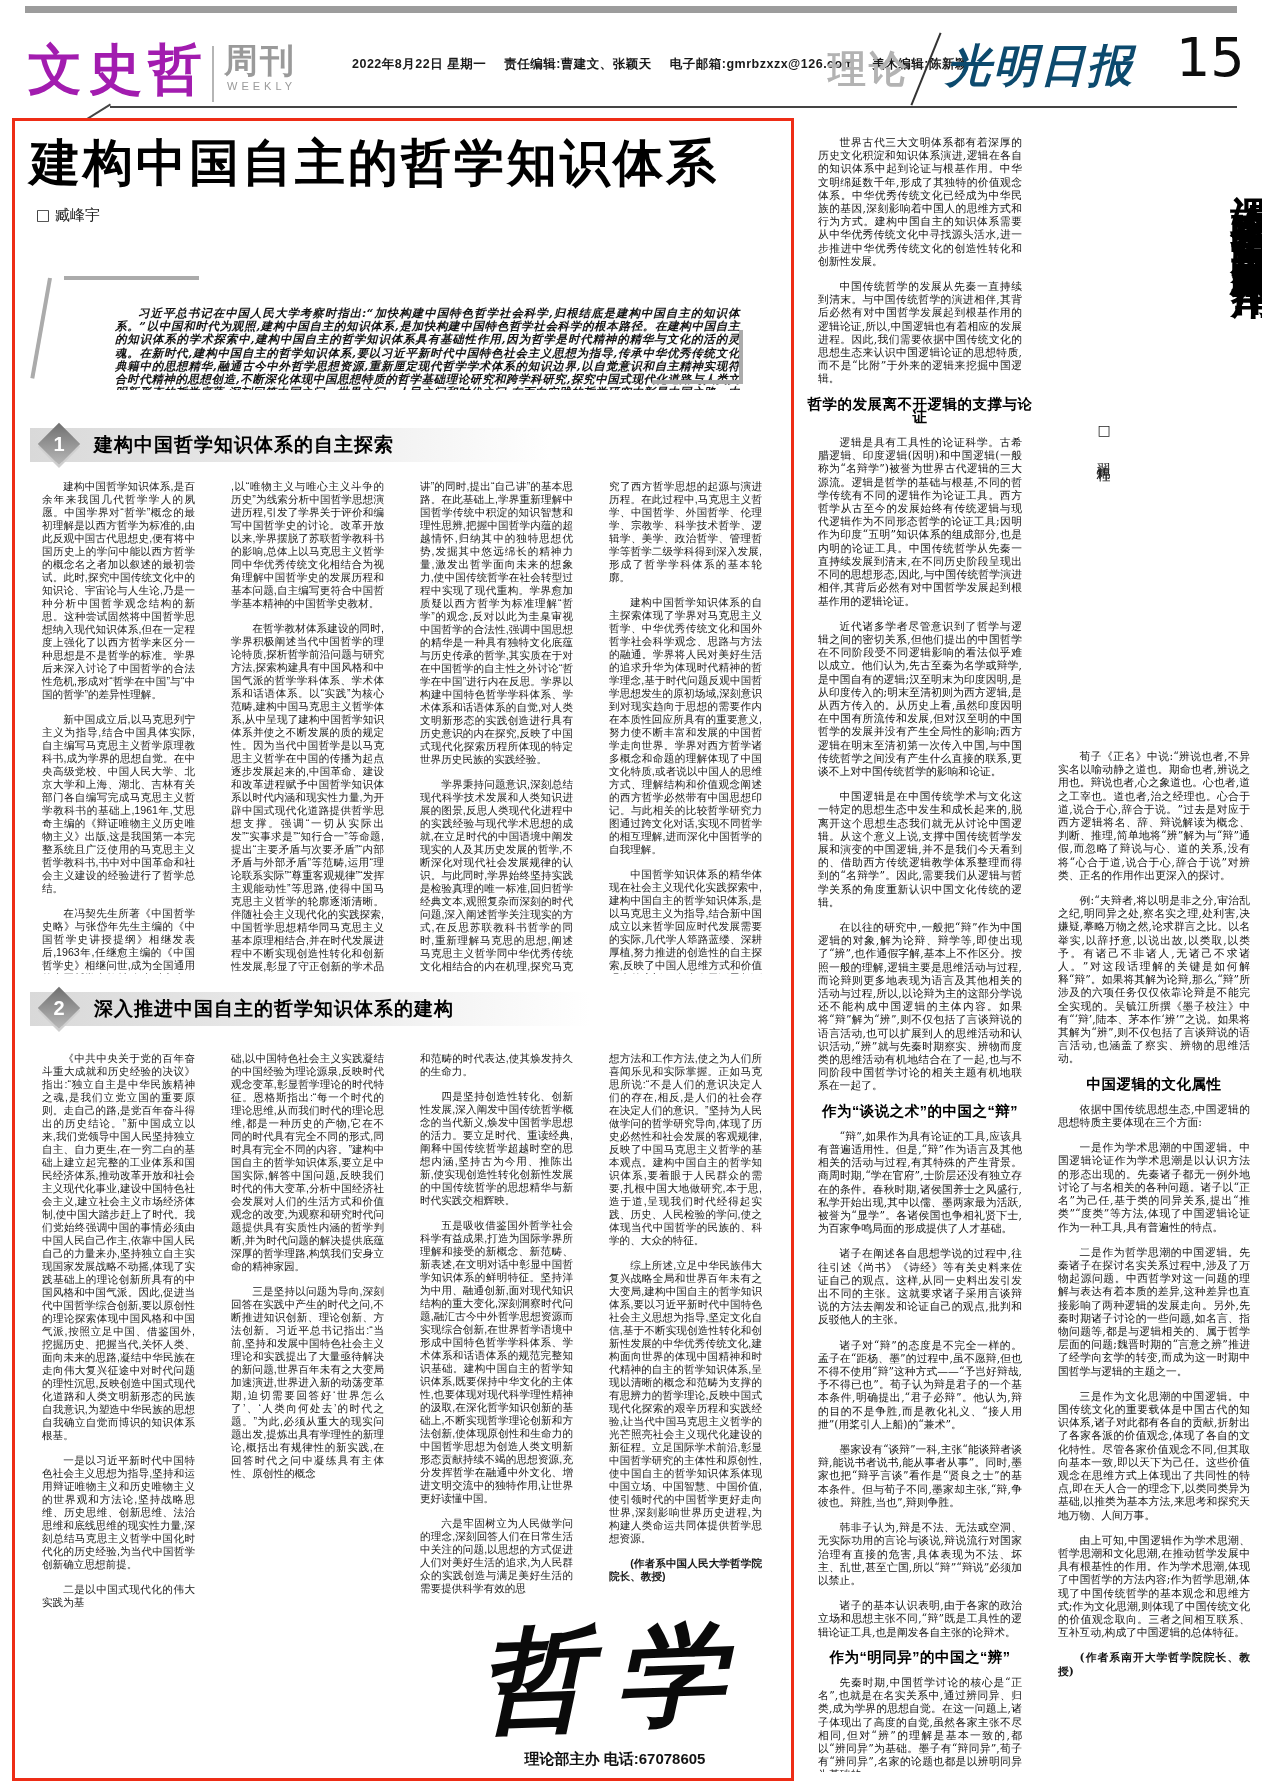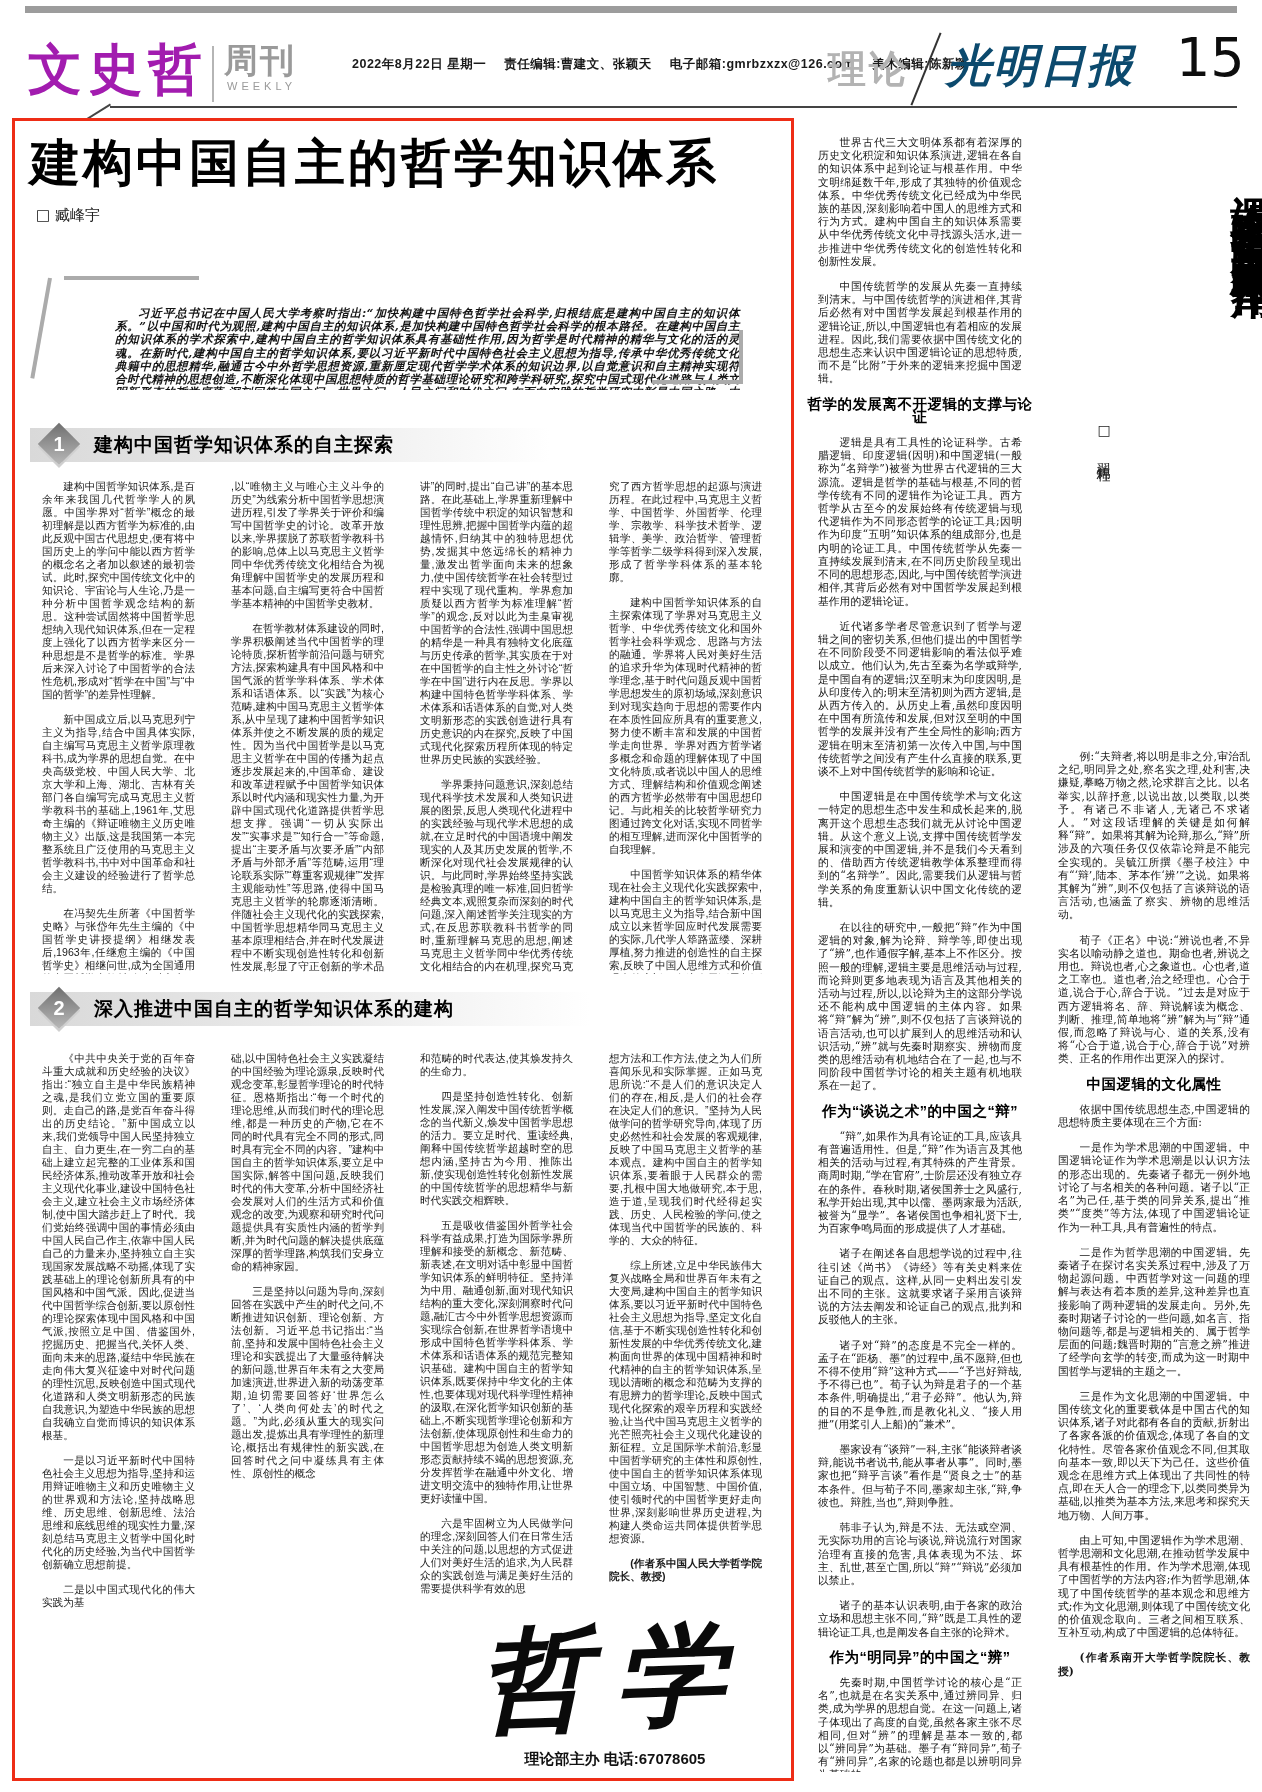--- a/index.html
+++ b/index.html
@@ -184,22 +184,22 @@
       <p class="para">韩非子认为,辩是不法、无法或空洞、无实际功用的言论与谈说,辩说流行对国家治理有直接的危害,具体表现为不法、坏主、乱世,甚至亡国,所以“辩”“辩说”必须加以禁止。</p>
       <p class="para">诸子的基本认识表明,由于各家的政治立场和思想主张不同,“辩”既是工具性的逻辑论证工具,也是阐发各自主张的论辩术。</p>
       <h4 class="sub-h">作为“明同异”的中国之“辨”</h4>
       <p class="para">先秦时期,中国哲学讨论的核心是“正名”,也就是在名实关系中,通过辨同异、归类,成为学界的思想自觉。在这一问题上,诸子体现出了高度的自觉,虽然各家主张不尽相同,但对“辨”的理解是基本一致的,都以“辨同异”为基础。墨子有“辩同异”,荀子有“辨同异”,名家的论题也都是以辨明同异为基础的。</p>
       <p class="para">如果我们以“辨”为基点重新理解中国的逻辑,《墨子·小取》中的这段话就是一个典型的</p>
     </div>
   <div class="abs logic-col col-b">
     <div class="v-title">逻辑在中国哲学发展中的根基作用</div>
     <div class="v-author">□ 翟锦程</div>
     <div class="colb-text">
+        <p class="para">荀子《正名》中说:“辨说也者,不异实名以喻动静之道也。期命也者,辨说之用也。辩说也者,心之象道也。心也者,道之工宰也。道也者,治之经理也。心合于道,说合于心,辞合于说。”过去是对应于西方逻辑将名、辞、辩说解读为概念、判断、推理,简单地将“辨”解为与“辩”通假,而忽略了辩说与心、道的关系,没有将“心合于道,说合于心,辞合于说”对辨类、正名的作用作出更深入的探讨。</p>
         <p class="para">例:“夫辩者,将以明是非之分,审治乱之纪,明同异之处,察名实之理,处利害,决嫌疑,摹略万物之然,论求群言之比。以名举实,以辞抒意,以说出故,以类取,以类予。有诸己不非诸人,无诸己不求诸人。”对这段话理解的关键是如何解释“辩”。如果将其解为论辩,那么,“辩”所涉及的六项任务仅仅依靠论辩是不能完全实现的。吴毓江所撰《墨子校注》中有“‘辩’,陆本、茅本作‘辨’”之说。如果将其解为“辨”,则不仅包括了言谈辩说的语言活动,也涵盖了察实、辨物的思维活动。</p>
-        <p class="para">荀子《正名》中说:“辨说也者,不异实名以喻动静之道也。期命也者,辨说之用也。辩说也者,心之象道也。心也者,道之工宰也。道也者,治之经理也。心合于道,说合于心,辞合于说。”过去是对应于西方逻辑将名、辞、辩说解读为概念、判断、推理,简单地将“辨”解为与“辩”通假,而忽略了辩说与心、道的关系,没有将“心合于道,说合于心,辞合于说”对辨类、正名的作用作出更深入的探讨。</p>
         <h4 class="sub-h">中国逻辑的文化属性</h4>
         <p class="para">依据中国传统思想生态,中国逻辑的思想特质主要体现在三个方面:</p>
         <p class="para">一是作为学术思潮的中国逻辑。中国逻辑论证作为学术思潮是以认识方法的形态出现的。先秦诸子都无一例外地讨论了与名相关的各种问题。诸子以“正名”为己任,基于类的同异关系,提出“推类”“度类”等方法,体现了中国逻辑论证作为一种工具,具有普遍性的特点。</p>
         <p class="para">二是作为哲学思潮的中国逻辑。先秦诸子在探讨名实关系过程中,涉及了万物起源问题。中西哲学对这一问题的理解与表达有着本质的差异,这种差异也直接影响了两种逻辑的发展走向。另外,先秦时期诸子讨论的一些问题,如名言、指物问题等,都是与逻辑相关的、属于哲学层面的问题;魏晋时期的“言意之辨”推进了经学向玄学的转变,而成为这一时期中国哲学与逻辑的主题之一。</p>
         <p class="para">三是作为文化思潮的中国逻辑。中国传统文化的重要载体是中国古代的知识体系,诸子对此都有各自的贡献,折射出了各家各派的价值观念,体现了各自的文化特性。尽管各家价值观念不同,但其取向基本一致,即以天下为己任。这些价值观念在思维方式上体现出了共同性的特点,即在天人合一的理念下,以类同类异为基础,以推类为基本方法,来思考和探究天地万物、人间万事。</p>
         <p class="para">由上可知,中国逻辑作为学术思潮、哲学思潮和文化思潮,在推动哲学发展中具有根基性的作用。作为学术思潮,体现了中国哲学的方法内容;作为哲学思潮,体现了中国传统哲学的基本观念和思维方式;作为文化思潮,则体现了中国传统文化的价值观念取向。三者之间相互联系、互补互动,构成了中国逻辑的总体特征。</p>
         <p class="para author-note">(作者系南开大学哲学院院长、教授)</p>
       </div>
   </div>
 

